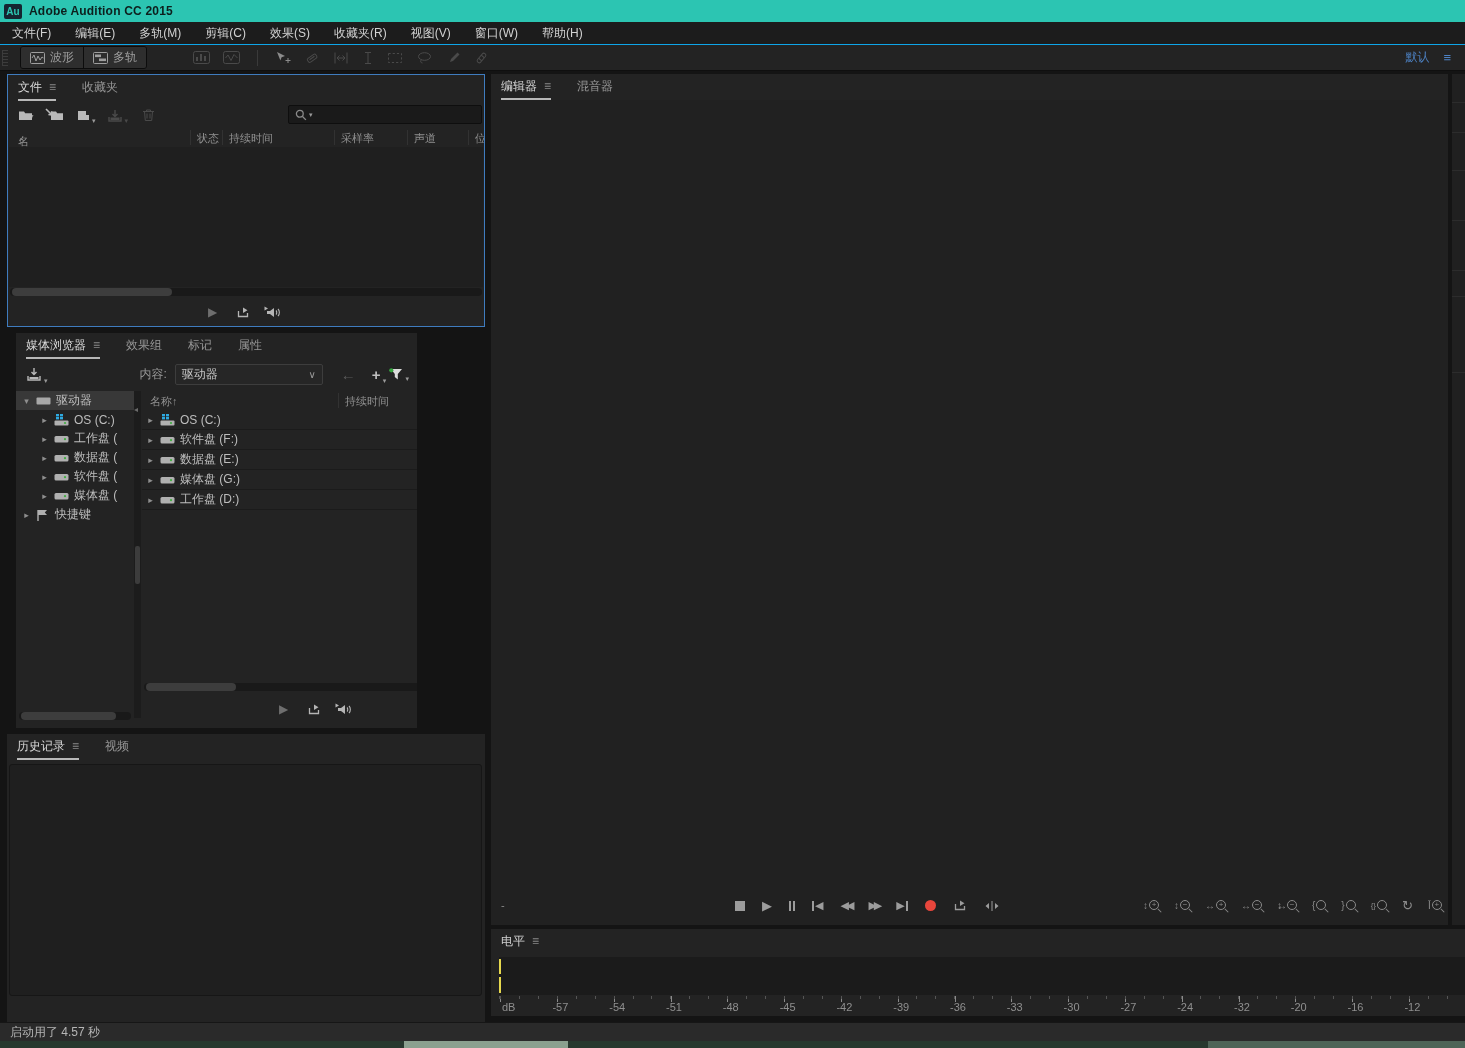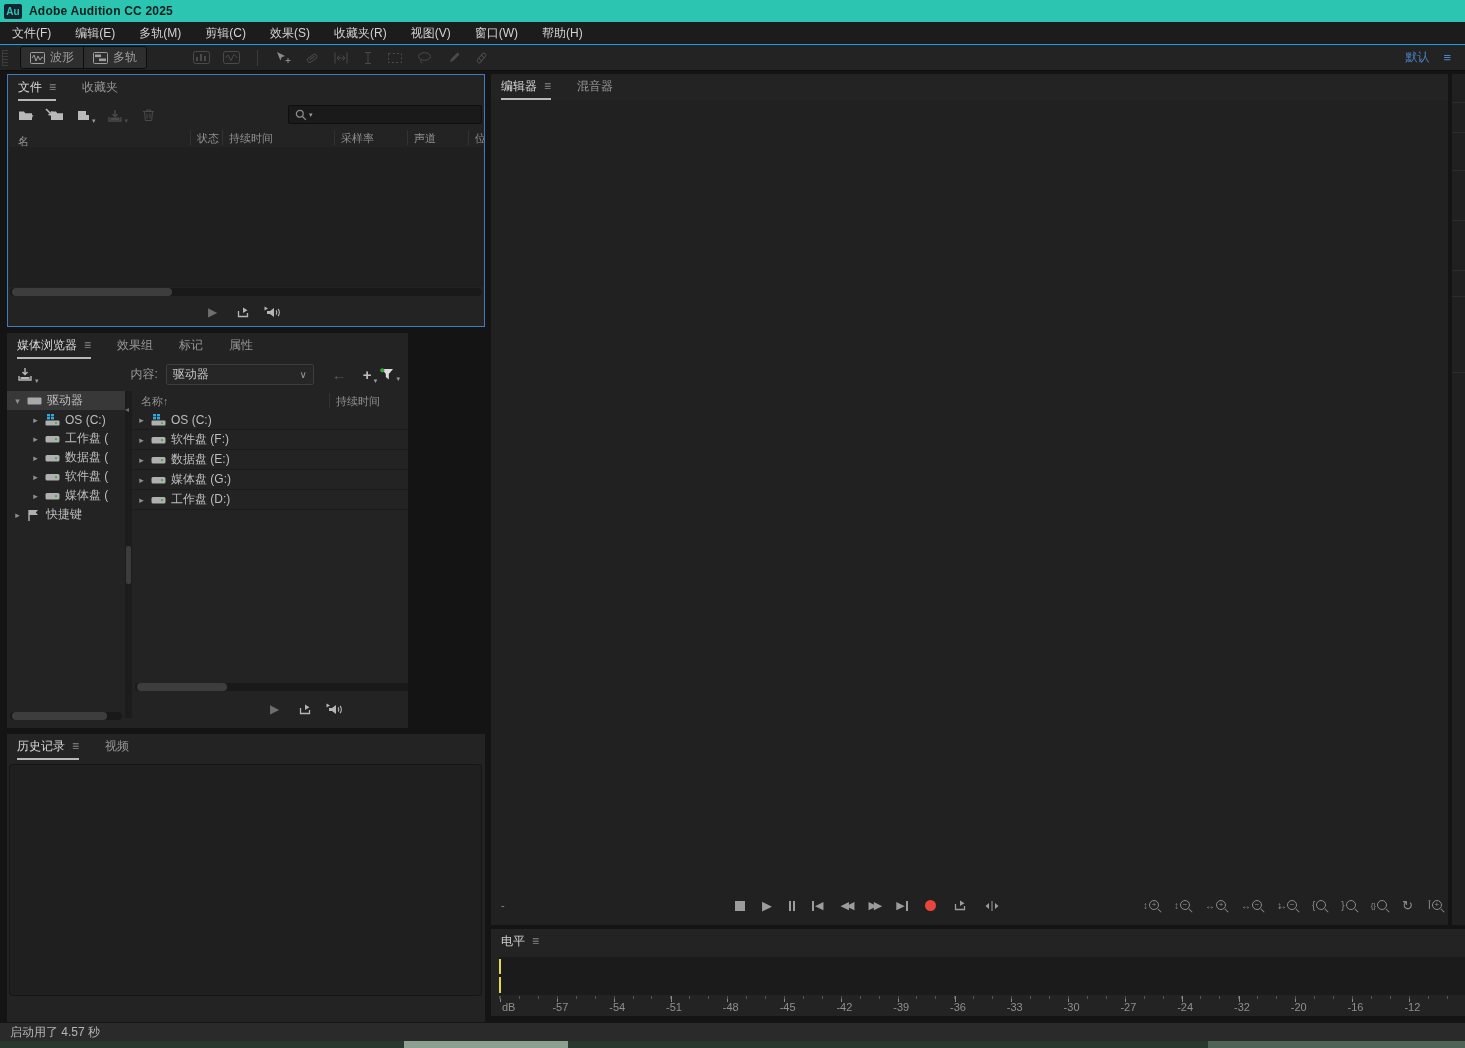--- a/index.html
+++ b/index.html
@@ -37,21 +37,21 @@
   .searchbox{position:absolute;left:280px;top:30px;width:194px;height:19px;background:#1a1a1a;border:1px solid #0e0e0e;border-radius:2px;display:flex;align-items:center;padding-left:6px;box-sizing:border-box;color:#8a8a8a}
   .colhead{position:absolute;left:0;top:53px;width:100%;height:19px;font-size:11px;color:#909090}
   .colhead span{position:absolute;top:3px}
   .vline{position:absolute;top:2px;width:1px;height:15px;background:#323232}
   .listarea{position:absolute;left:1px;top:72px;width:474px;height:140px;background:#1f1f1f}
   .hscroll{position:absolute;height:8px;background:#191919;border-radius:4px}
   .hthumb{position:absolute;top:0;height:8px;background:#3d3d3d;border-radius:4px}
   .pfooter{position:absolute;left:0;width:100%;display:flex;align-items:center}
   .playtri{font-size:12px;color:#6e6e6e}
   
-  .media{left:7px;top:333px;width:401px;height:395px}
+  .media{left:16px;top:333px;width:401px;height:395px}
   .contentrow{position:absolute;left:0;top:28px;width:100%;height:26px;display:flex;align-items:center;font-size:12px;color:#9a9a9a}
   .select{width:148px;height:21px;background:#262626;border:1px solid #3d3d3d;border-radius:2px;display:flex;align-items:center;padding:0 6px;box-sizing:border-box;color:#c6c6c6;justify-content:space-between}
   .tree{position:absolute;left:0;top:58px;width:118px;bottom:10px;font-size:12px;color:#bdbdbd}
   .trow{height:19px;display:flex;align-items:center;gap:5px;white-space:nowrap;overflow:hidden}
   .trow.sel{background:#383838}
   .chev{color:#8f8f8f;font-size:9px;width:9px;text-align:center;flex:0 0 9px}
   .mvscroll{position:absolute;left:118px;top:58px;width:7px;bottom:10px;background:#1c1c1c}
   .mlist{position:absolute;left:126px;top:58px;width:352px;font-size:12px;color:#bdbdbd}
   .mlhead{height:19px;position:relative;font-size:11px;color:#909090}
   .mrow{height:19px;display:flex;align-items:center;gap:5px;border-bottom:1px solid #1b1b1b}
@@ -87,21 +87,21 @@
   .lq:first-child{flex:0 0 30px;text-align:left;padding-left:3px}
   
   .statusbar{left:0;top:1022px;width:100%;height:19px;background:#2a2a2a;border-top:1px solid #161616;display:flex;align-items:center;font-size:12px;color:#b5b5b5}
   .bottomstrip{left:0;top:1041px;width:100%;height:7px;display:flex}
 </style>
 </head>
 <body>
 
 <div class="abs titlebar">
   <div class="aulogo">Au</div>
-  <div class="apptitle">Adobe Audition CC 2025</div>
+  <div class="apptitle">Adobe Audition CC 2015</div>
 </div>
 
 <div class="abs menubar">
   <div class="menuitem">文件(F)</div>
   <div class="menuitem">编辑(E)</div>
   <div class="menuitem">多轨(M)</div>
   <div class="menuitem">剪辑(C)</div>
   <div class="menuitem">效果(S)</div>
   <div class="menuitem">收藏夹(R)</div>
   <div class="menuitem">视图(V)</div>

